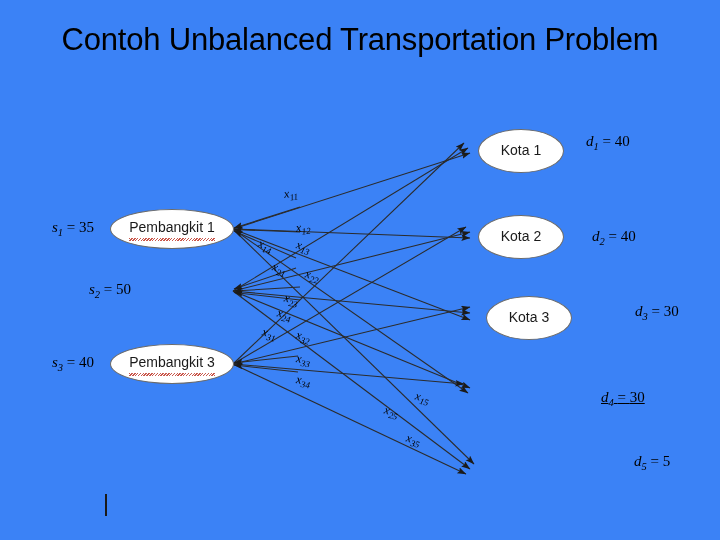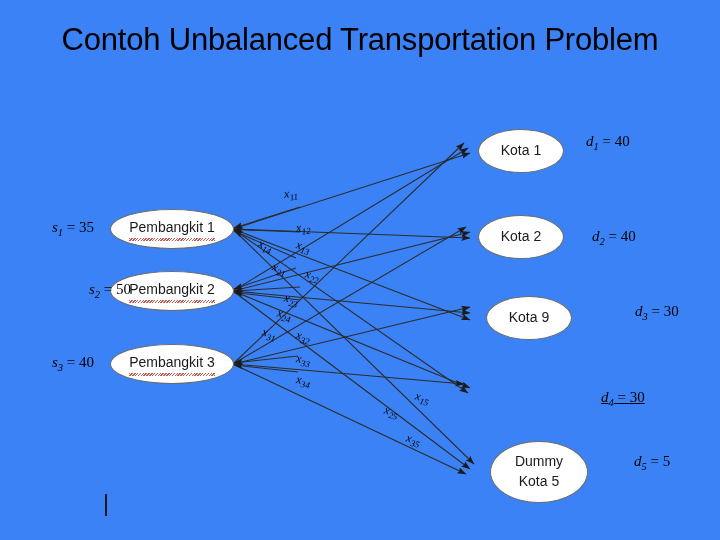--- a/index.html
+++ b/index.html
@@ -188,23 +188,20 @@
       <path d="M300,300 L234,292.5"></path>
       <path d="M296,268 L234,289"></path>
       <path d="M298,356 L234,363"></path>
       <path d="M298,372 L234,365"></path>
     </g>
   </svg>
 
   <div class="node supply" style="left:110px; top:209px;">
     <span class="node-label">Pembangkit 1</span>
   </div>
-  <div class="node supply" style="left:110px; top:271px;">
-    <span class="node-label">Pembangkit 2</span>
-  </div>
   <div class="node supply" style="left:110px; top:344px;">
     <span class="node-label">Pembangkit 3</span>
   </div>
 
   <div class="val-label" style="left:52px; top:219px;">
     <span>s</span><span class="sub">1</span>
     <span class="eq">=</span>
     <span class="num">35</span>
   </div>
   <div class="val-label" style="left:52px; top:281px;margin-left:37px;">
@@ -219,25 +216,21 @@
   </div>
 
   <div class="node demand" style="left:478px; top:129px;">
     <span class="node-label">Kota 1</span>
   </div>
   <div class="node demand" style="left:478px; top:215px;">
     <span class="node-label">Kota 2</span>
   </div>
 
   <div class="node demand" style="left:486px; top:296px;">
-    <span class="node-label">Kota 9</span>
-  </div>
-  <div class="node demand big" style="left:490px; top:441px;">
-    <span class="node-label">Dummy
-Kota 5</span>
+    <span class="node-label">Kota 3</span>
   </div>
 
   <div class="val-label" style="left:586px; top:133px;">
     <span>d</span><span class="sub">1</span>
     <span class="eq">=</span>
     <span class="num">40</span>
   </div>
   <div class="val-label" style="left:592px; top:228px;">
     <span>d</span><span class="sub">2</span>
     <span class="eq">=</span>

